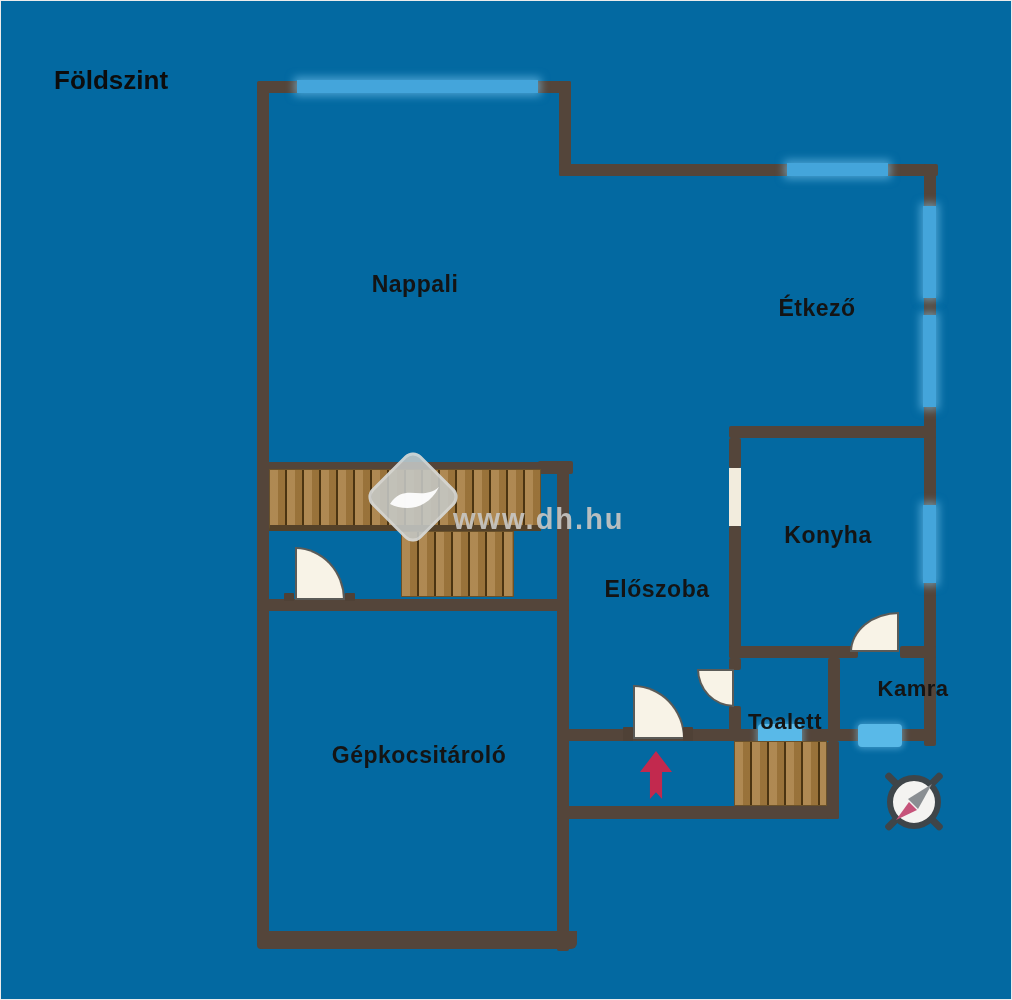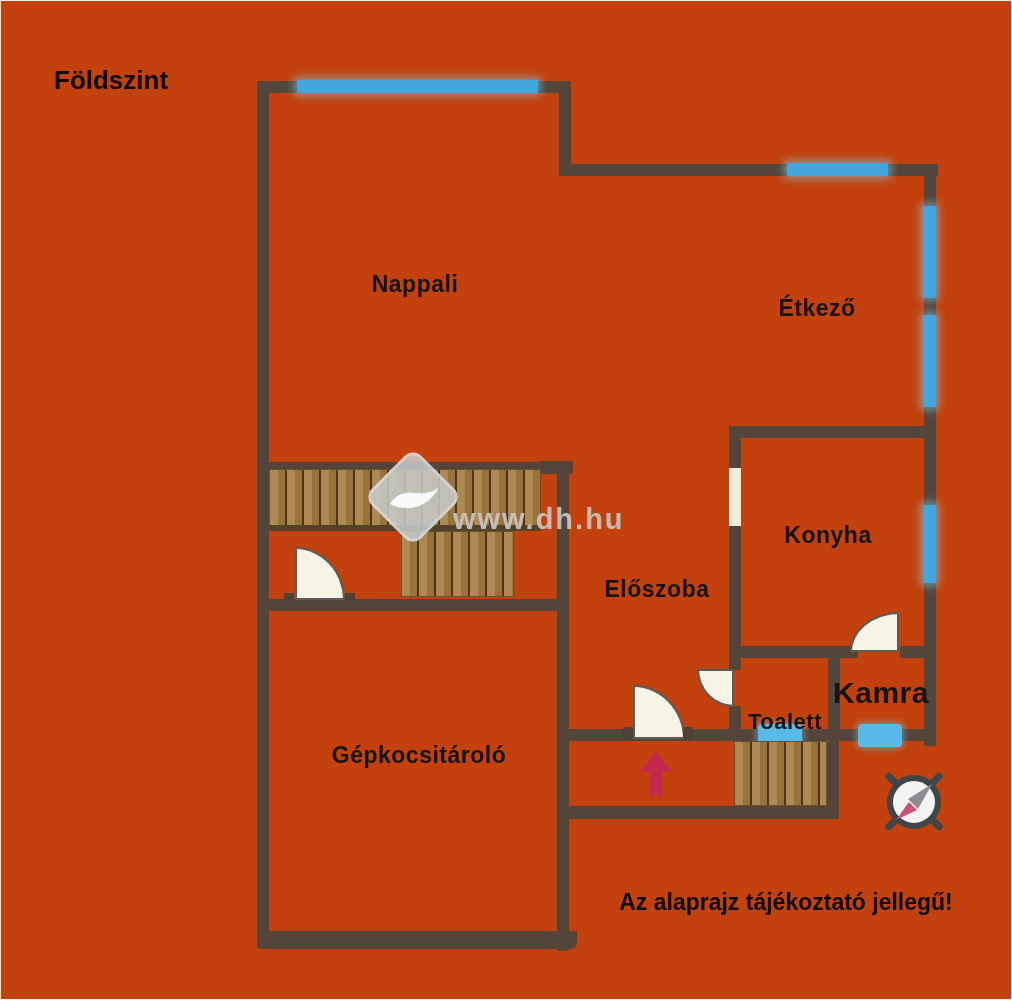--- a/index.html
+++ b/index.html
@@ -1,17 +1,17 @@
 <!DOCTYPE html>
 <html><head>
 <meta charset="utf-8">
 <style>
   html,body{margin:0;padding:0;background:#fff;}
   .plan{
-    position:relative;width:1012px;height:1000px;background:#c2410c;
+    position:relative;width:1012px;height:1000px;background:#0369a1;
     font-family:"Liberation Sans",sans-serif;overflow:hidden;
     border:1px solid #ececec;box-sizing:border-box;padding-left:28px;
   }
   .wall{position:absolute;background:#54453A;border-radius:2px;}
   .wall-thin{position:absolute;background:#54453A;}
   .window{position:absolute;background:#44A5DB;box-shadow:0 0 9px 3px rgba(130,205,245,0.55);}
   .window-sm{position:absolute;background:#59B9E8;border-radius:4px;box-shadow:0 0 6px 2px rgba(130,205,245,0.45);}
   .opening{position:absolute;background:#F2ECDD;}
   .stairs{
     position:absolute;background-color:#A67C3F;
@@ -126,35 +126,34 @@
   <div class="door door-sw" style="left:696px;top:668px;width:37px;height:38px;"></div>
   <div class="door door-nw" style="left:849px;top:611px;width:49px;height:40px;"></div>
 
   <div class="arrow-up"></div>
 
   <div class="room-label" style="left:414px;top:270px;">Nappali</div>
   <div class="room-label" style="left:816px;top:294px;">Étkező</div>
   <div class="room-label" style="left:827px;top:521px;">Konyha</div>
   <div class="room-label" style="left:656px;top:575px;">Előszoba</div>
   <div class="room-label" style="left:784px;top:708px;font-size:22px;">Toalett</div>
-  <div class="room-label" style="left:880px;top:675px;font-size:30px;">Kamra</div>
+  <div class="room-label" style="left:912px;top:675px;font-size:22px;">Kamra</div>
   <div class="room-label" style="left:418px;top:741px;">Gépkocsitároló</div>
 
   <div class="wm-diamond">
     <svg width="70" height="70" viewBox="0 0 70 70">
       <path d="M12,42 C26,20 44,40 61,25 C49,49 26,49 12,42 Z" fill="#ffffff" opacity="0.92"></path>
     </svg>
   </div>
   <div class="wm-url">www.dh.hu</div>
 
   <div class="compass">
     <div class="spoke ne"></div>
     <div class="spoke nw"></div>
     <div class="dial"></div>
     <svg width="76" height="76" viewBox="0 0 76 76">
       <polygon points="56,20 32,35 42,45" fill="#8A8E92"></polygon>
       <polygon points="20,56 33,38 41,46" fill="#C6537A"></polygon>
     </svg>
   </div>
 
-  <div class="disclaimer">Az alaprajz tájékoztató jellegű!</div>
 
 </div>
 
 </body></html>

